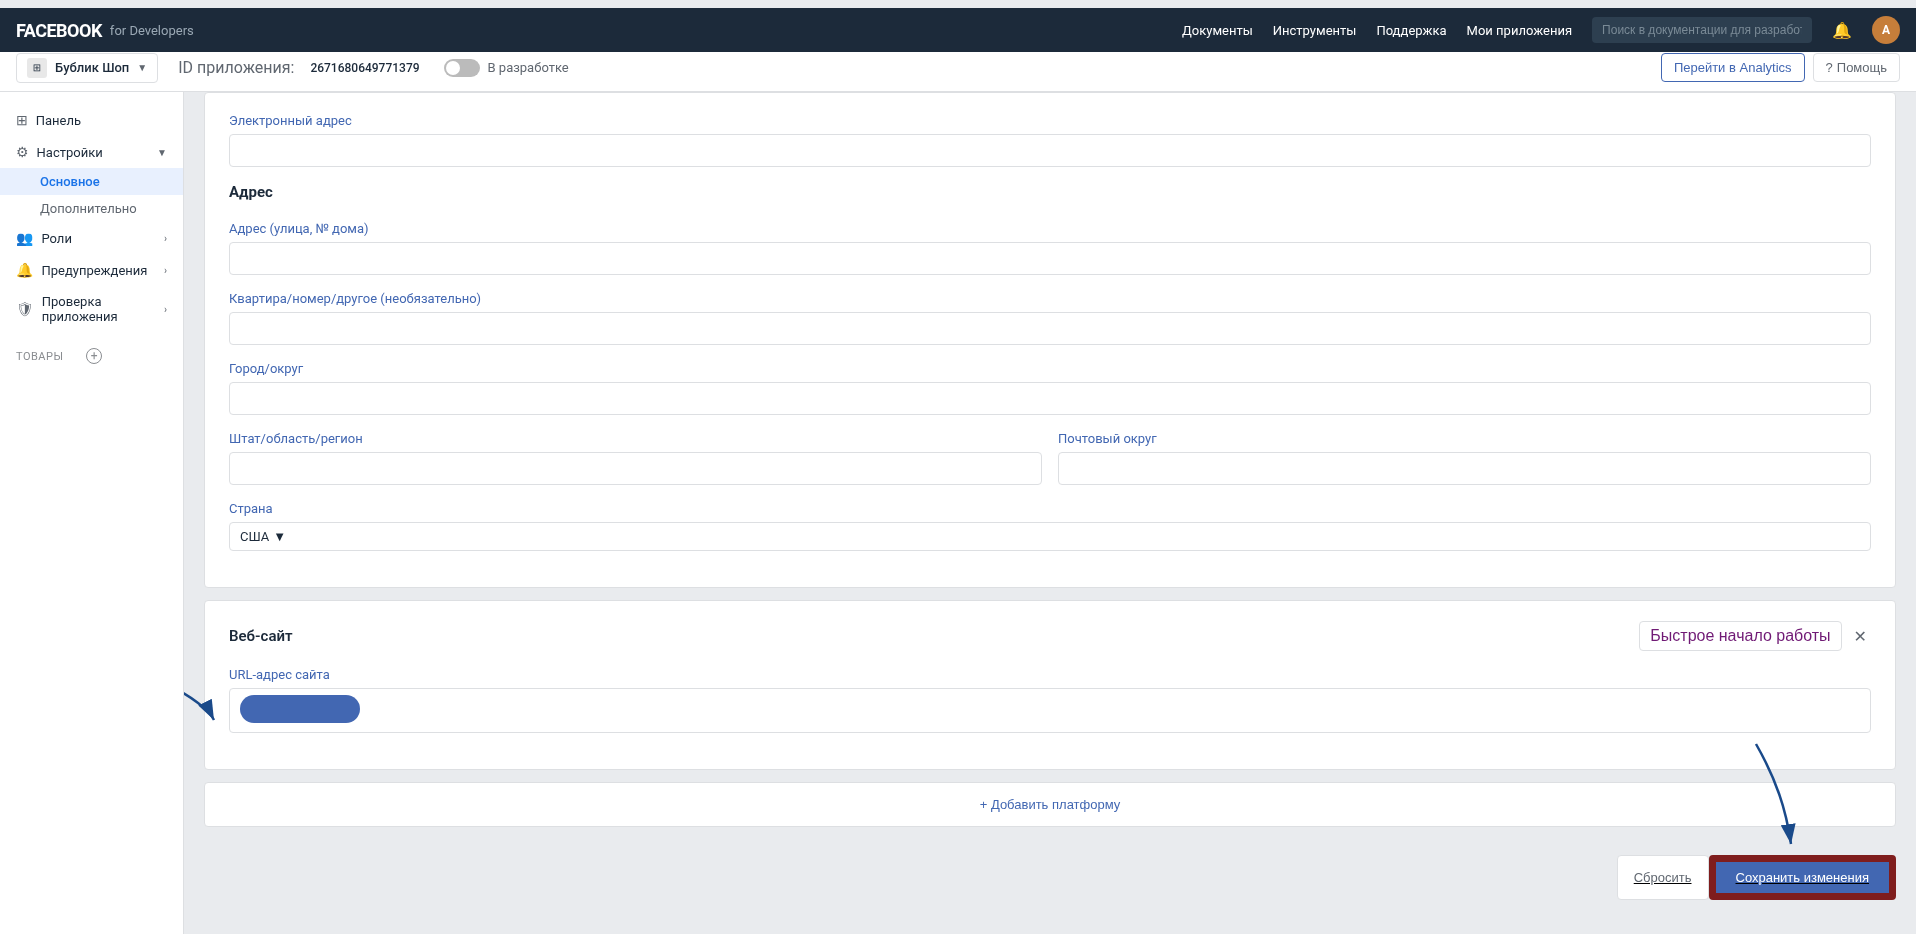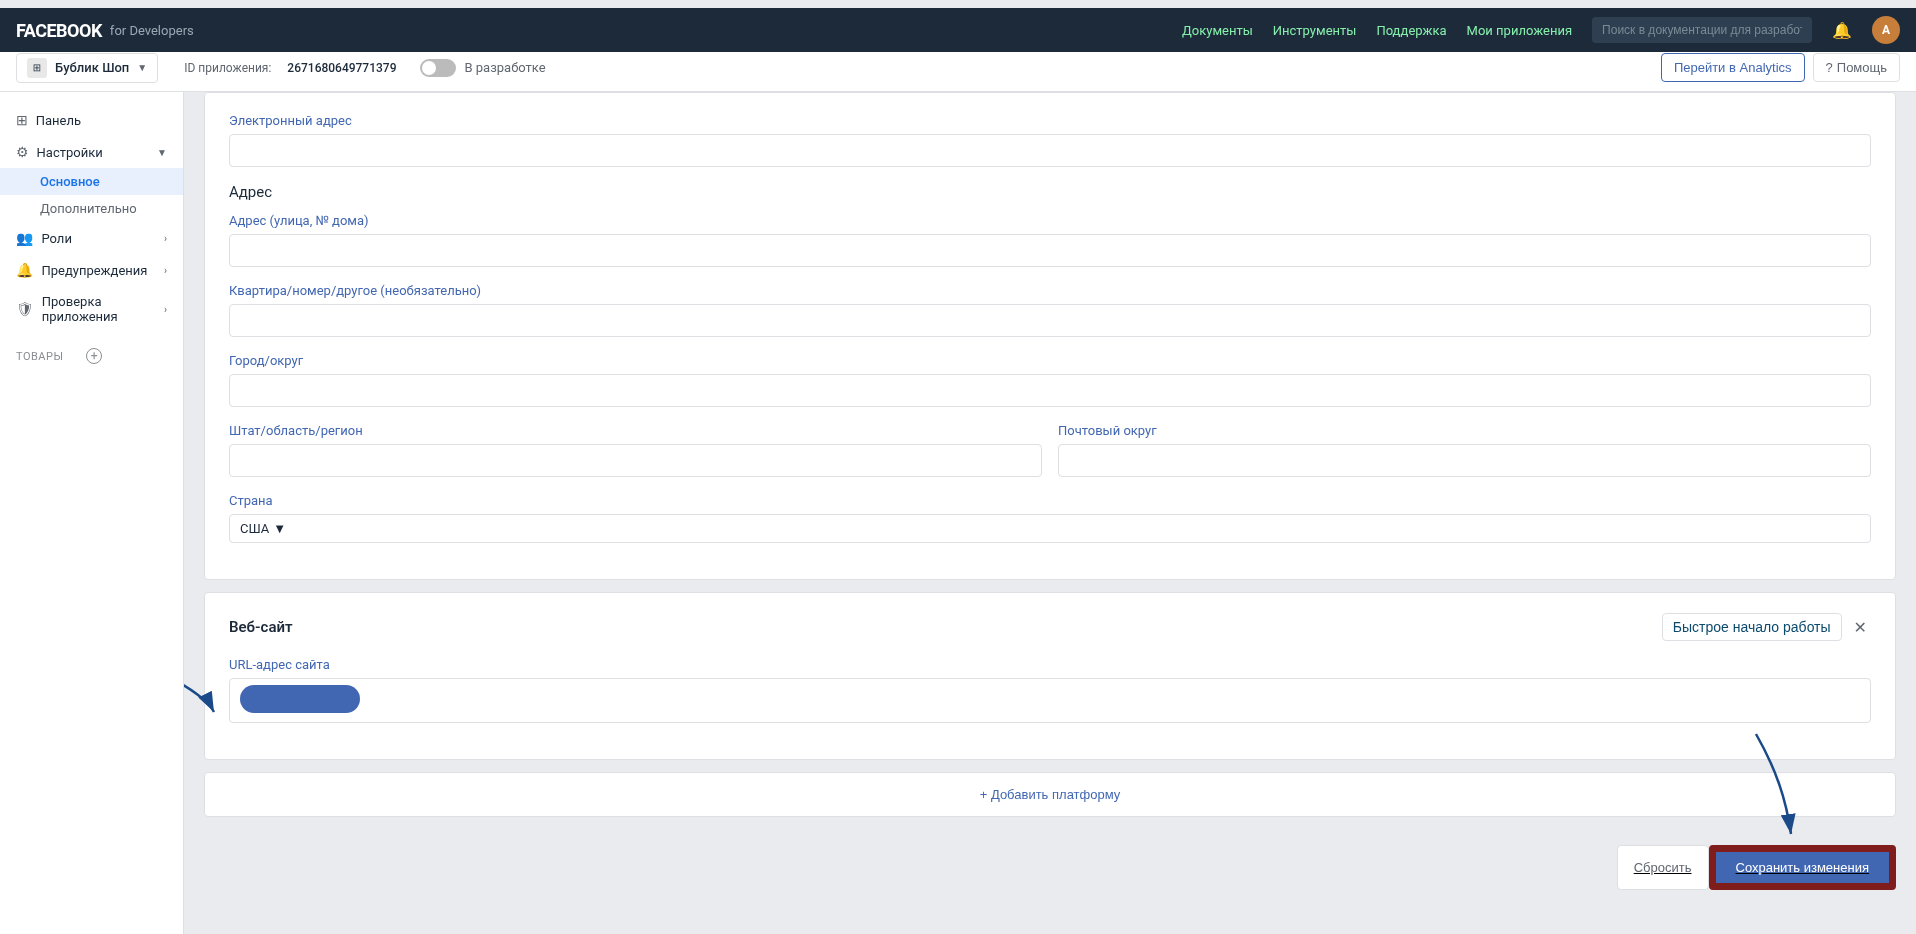--- a/index.html
+++ b/index.html
@@ -32,21 +32,21 @@
       color: #9aa8b4;
       font-size: 13px;
       margin-left: 4px;
     }
     .top-nav-right {
       display: flex;
       align-items: center;
       gap: 20px;
     }
     .top-nav-link {
-      color: #86efac;
+      color: #ffffff;
       font-size: 13px;
       cursor: pointer;
       text-decoration: none;
     }
     .search-box {
       background: #2d3f50;
       border: none;
       border-radius: 4px;
       padding: 6px 10px;
       color: #cdd6dd;
@@ -90,21 +90,21 @@
       color: #1c2a3a;
     }
     .app-icon {
       width: 20px; height: 20px;
       background: #e8e8e8;
       border-radius: 3px;
       display: flex; align-items: center; justify-content: center;
       font-size: 10px;
     }
     .app-name { font-weight: 500; }
-    .app-id-label { font-size: 12px; color: #606770; margin-left: 10px; }
+    .app-id-label { font-size: 16px; color: #606770; margin-left: 4px; }
     .app-id-value { font-size: 12px; color: #1c2a3a; font-weight: 500; }
     .toggle-wrapper {
       display: flex; align-items: center; gap: 8px;
       margin-left: 8px;
     }
     .toggle {
       width: 36px; height: 18px;
       background: #bbb;
       border-radius: 9px;
       position: relative;
@@ -239,23 +239,23 @@
     .form-row {
       display: flex;
       gap: 16px;
     }
     .form-row .form-group {
       flex: 1;
     }
 
     .section-title {
       font-size: 15px;
-      font-weight: 400;
+      font-weight: 700;
       color: #1c2a3a;
-      margin-bottom: 12px;
+      margin-bottom: 20px;
     }
 
     .country-select {
       border: 1px solid #dddfe2;
       border-radius: 4px;
       padding: 6px 10px;
       font-size: 13px;
       color: #1c2a3a;
       background: #fff;
       cursor: pointer;
@@ -283,22 +283,22 @@
       color: #1c2a3a;
     }
     .website-card-actions {
       display: flex; align-items: center; gap: 8px;
     }
     .btn-quick-start {
       background: #fff;
       border: 1px solid #dddfe2;
       border-radius: 4px;
       padding: 5px 10px;
-      font-size: 14px;
-      color: #0c4a6e;
+      font-size: 16px;
+      color: #701a75;
       cursor: pointer;
     }
     .close-btn {
       background: none;
       border: none;
       color: #606770;
       cursor: pointer;
       font-size: 16px;
       padding: 0 4px;
     }

